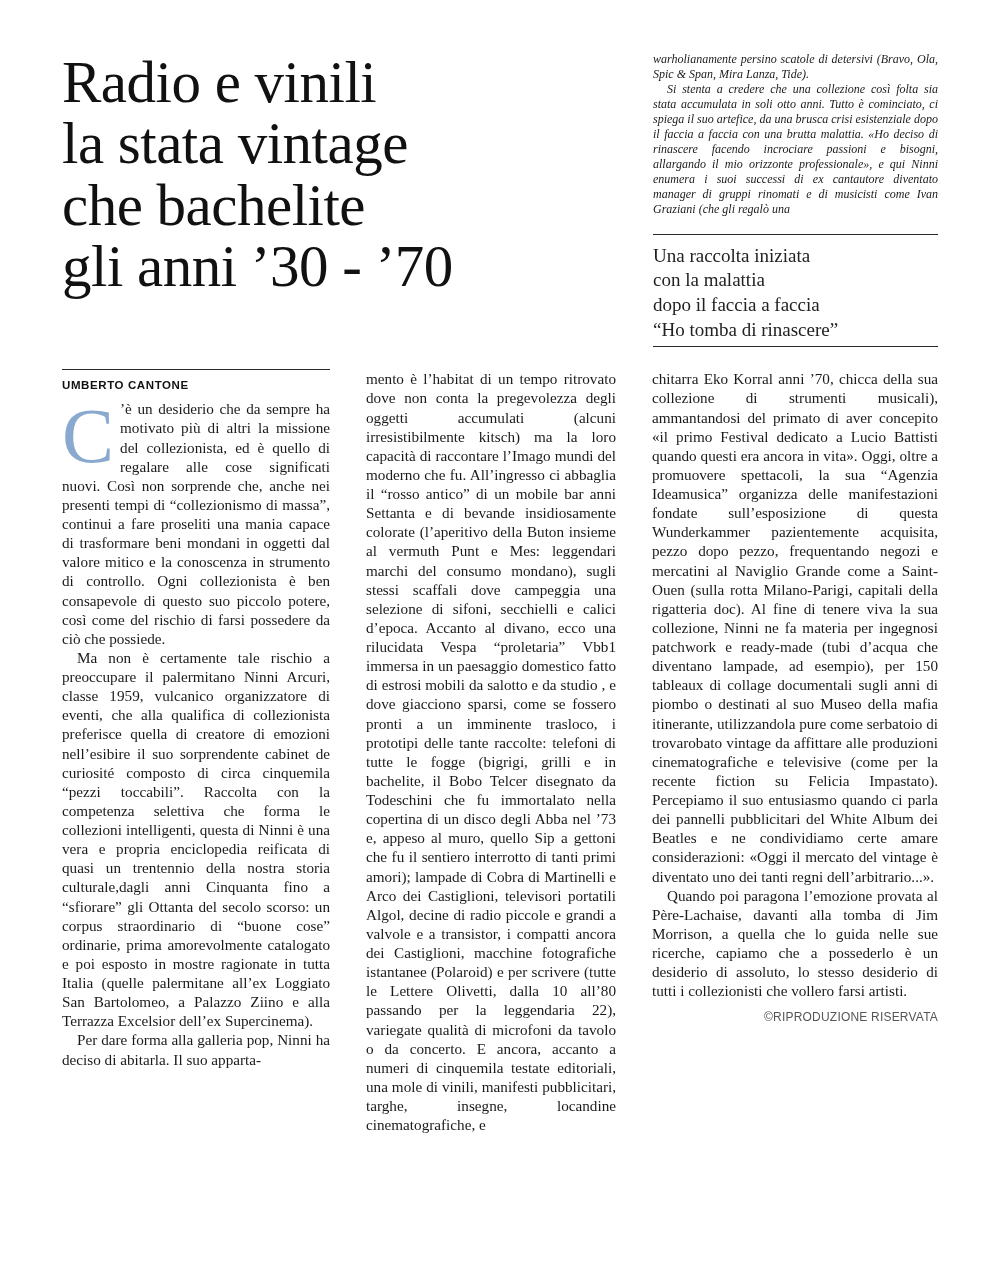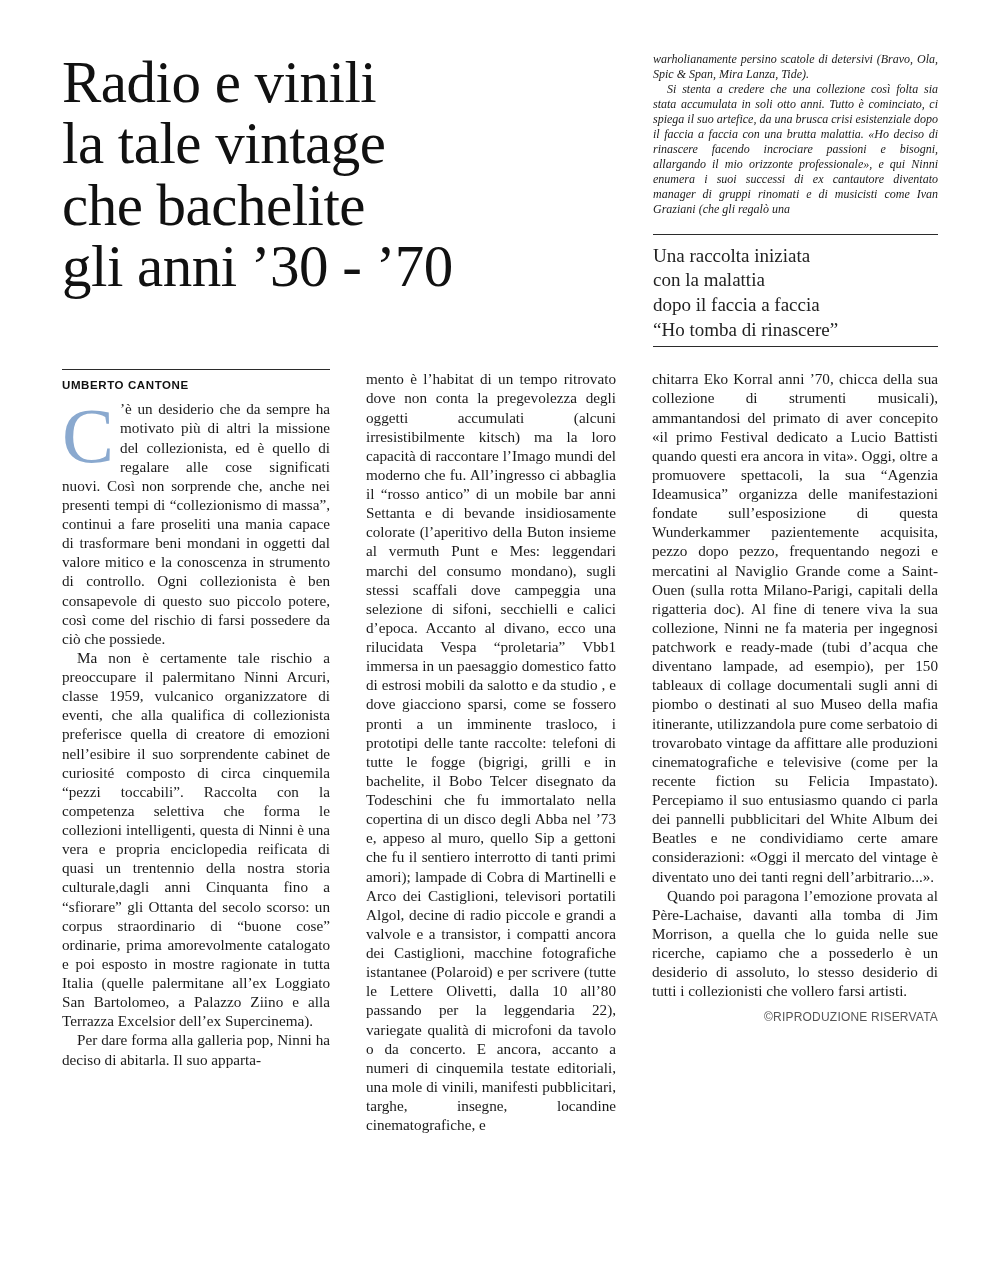--- a/index.html
+++ b/index.html
@@ -139,21 +139,21 @@
 </head>
 <body>
 
 <div class="page">
 
   <div class="masthead">
 
     <div class="headline-col">
       <h1 class="headline">
         <span class="line">Radio e vinili</span>
-        <span class="line">la tale vintage</span>
+        <span class="line">la stata vintage</span>
         <span class="line">che bachelite</span>
         <span class="line">gli anni ’30 - ’70</span>
       </h1>
     </div>
 
     <div class="intro-col">
       <p>warholianamente persino scatole di detersivi (Bravo, Ola, Spic &amp; Span, Mira Lanza, Tide).</p>
       <p>Si stenta a credere che una collezione così folta sia stata accumulata in soli otto anni. Tutto è cominciato, ci spiega il suo artefice, da una brusca crisi esistenziale dopo il faccia a faccia con una brutta malattia. «Ho deciso di rinascere facendo incrociare passioni e bisogni, allargando il mio orizzonte professionale», e qui Ninni enumera i suoi successi di ex cantautore diventato manager di gruppi rinomati e di musicisti come Ivan Graziani (che gli regalò una</p>
 
       <div class="pullquote">

